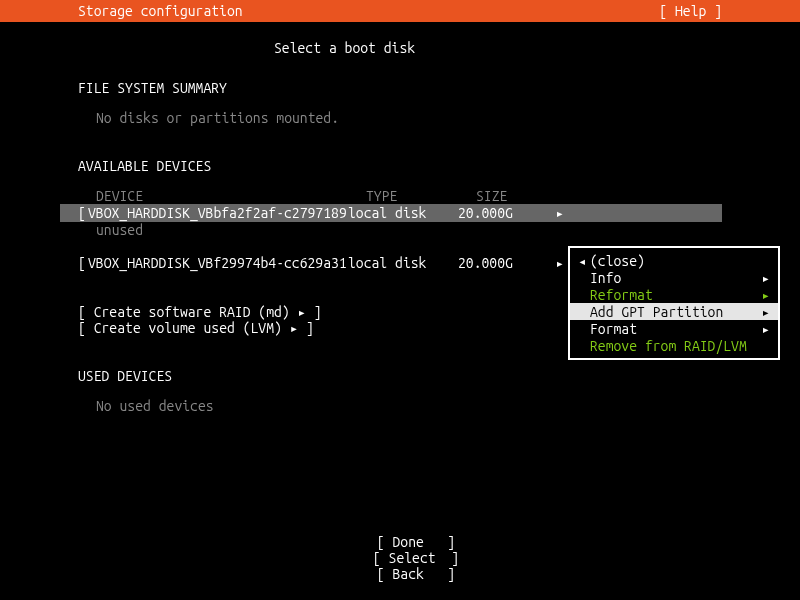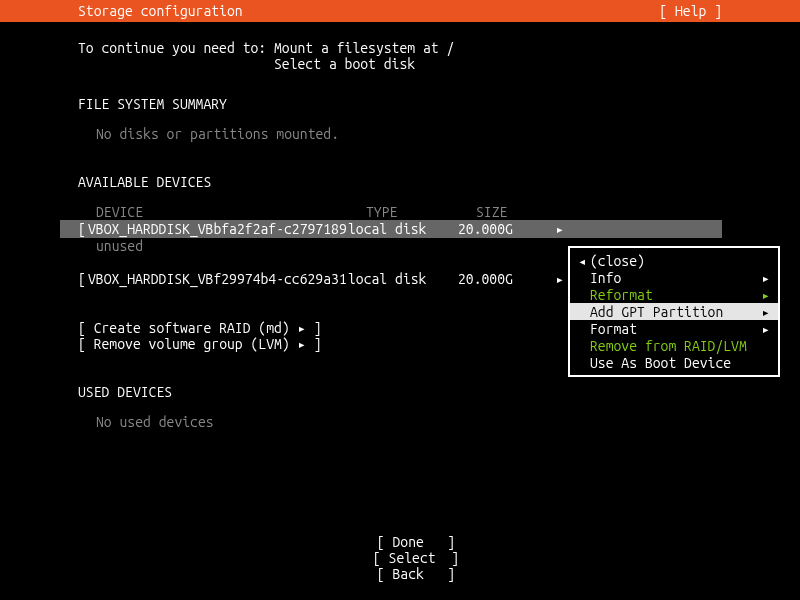--- a/index.html
+++ b/index.html
@@ -78,21 +78,20 @@
 </style>
 </head>
 <body>
 
 <div class="topbar">
   <span>Storage configuration</span>
   <span>[ Help ]</span>
 </div>
 
 <div class="main">
-  <div class="instr-line">To continue you need to: Mount a filesystem at /</div>
   <div class="instr-line instr2">                         Select a boot disk</div>
 
   <div class="section-head">FILE SYSTEM SUMMARY</div>
   <div class="muted indent" style="margin-top:14px">No disks or partitions mounted.</div>
 
   <div class="section-head" style="margin-top:32px">AVAILABLE DEVICES</div>
 
   <div class="tbl-head indent">
     <span class="col-device">DEVICE</span>
     <span class="col-type">TYPE</span>
@@ -112,21 +111,21 @@
 
   <div class="dev-row indent">
     <span class="col-device"><span class="bracket-l">[</span><span>VBOX_HARDDISK_VBf29974b4-cc629a31</span></span>
     <span class="col-type">local disk</span>
     <span class="col-size">20.000G</span>
     <span class="col-arrow">▸</span>
   </div>
 
   <div class="softraid">
     <div>[ <span>Create software RAID (md) ▸</span> ]</div>
-    <div>[ <span>Remove volume group (LVM) ▸</span> ]</div>
+    <div>[ <span>Create volume used (LVM) ▸</span> ]</div>
   </div>
 
   <div class="section-head" style="margin-top:32px">USED DEVICES</div>
   <div class="muted indent" style="margin-top:14px">No used devices</div>
 </div>
 
 <div class="bottom-buttons">
   <div class="btn-row">[ <span>Done</span>   ]</div>
   <div class="btn-row">[ <span>Select</span>  ]</div>
   <div class="btn-row">[ <span>Back</span>   ]</div>
@@ -156,18 +155,13 @@
   <div class="popup-item">
     <span class="close-arrow"></span>
     <span class="lbl">Format</span>
     <span class="sub">▸</span>
   </div>
   <div class="popup-item disabled">
     <span class="close-arrow"></span>
     <span class="lbl">Remove from RAID/LVM</span>
     <span class="sub"></span>
   </div>
-  <div class="popup-item">
-    <span class="close-arrow"></span>
-    <span class="lbl">Use As Boot Device</span>
-    <span class="sub"></span>
-  </div>
 </div>
 
 </body></html>

